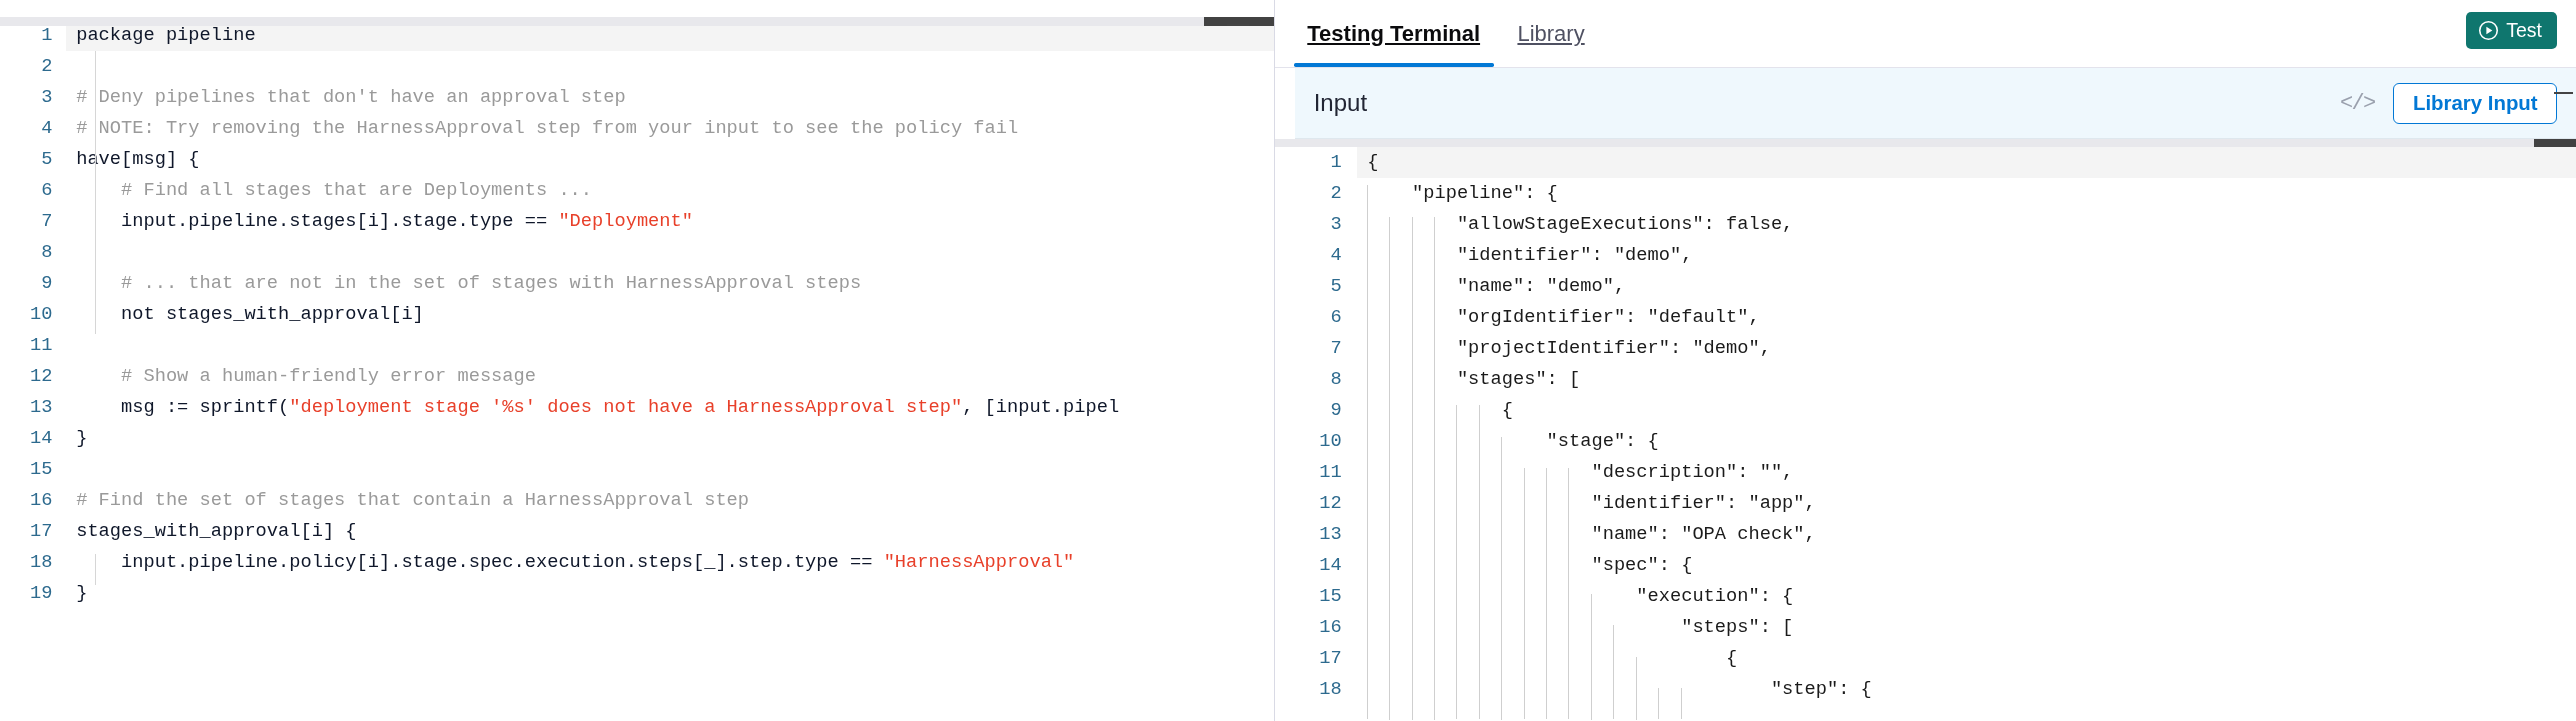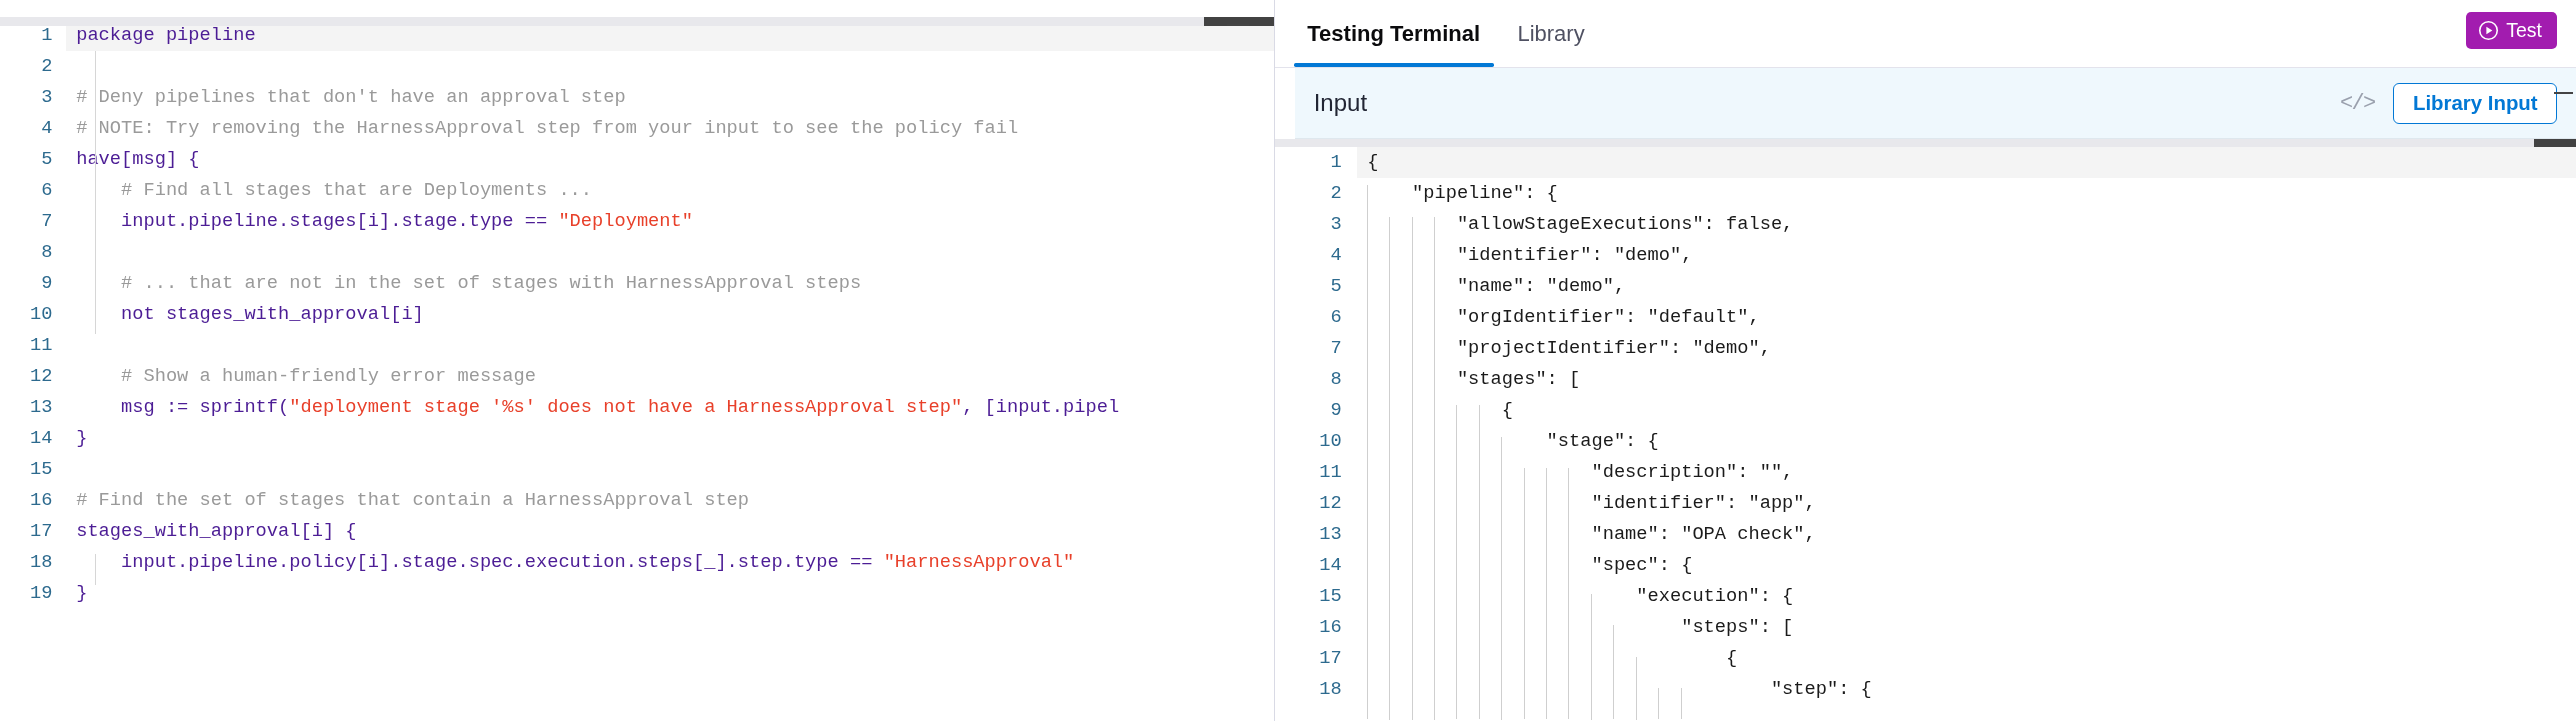--- a/index.html
+++ b/index.html
@@ -91,21 +91,21 @@
     font-family: "Liberation Mono", monospace;
     font-size: 18.7px;
     line-height: 31px;
     color: #222222;
     white-space: pre;
     overflow: hidden;
     padding-left: 10.2px;
   }
   .tok-comment { color: #9a9a9a; }
   .tok-string  { color: #e8402a; }
-  .tok-plain   { color: #4c1d95; }
+  .tok-plain   { color: #0f172a; }
   
   .indent-guide {
     position: absolute;
     left: 95px;
     width: 0.8px;
     background: #d6d6d6;
     z-index: 2;
   }
 
   
@@ -128,20 +128,21 @@
   .tab {
     position: relative;
     height: 64px;
     display: flex;
     align-items: center;
     padding: 0 18.7px;
     font-size: 22px;
     color: #4f5162;
     cursor: pointer;
     white-space: nowrap;
+    text-decoration: underline;
   }
   .tab.active {
     color: #0b0b0d;
     font-weight: bold;
   }
   .tab.active::after {
     content: "";
     position: absolute;
     left: 5.1px; right: 5.1px; bottom: -1.7px;
     height: 4.2px;
@@ -150,21 +151,21 @@
   }
   .test-btn {
     position: absolute;
     right: 18.7px;
     top: 12px;
     height: 37px;
     display: flex;
     align-items: center;
     gap: 7.6px;
     padding: 0 15.3px 0 12px;
-    background: #a21caf;
+    background: #0f766e;
     color: #ffffff;
     border: none;
     border-radius: 5.1px;
     font-size: 19.5px;
     font-family: "Liberation Sans", sans-serif;
     cursor: pointer;
     white-space: nowrap;
   }
   .play-icon {
     width: 21px; height: 21px;

